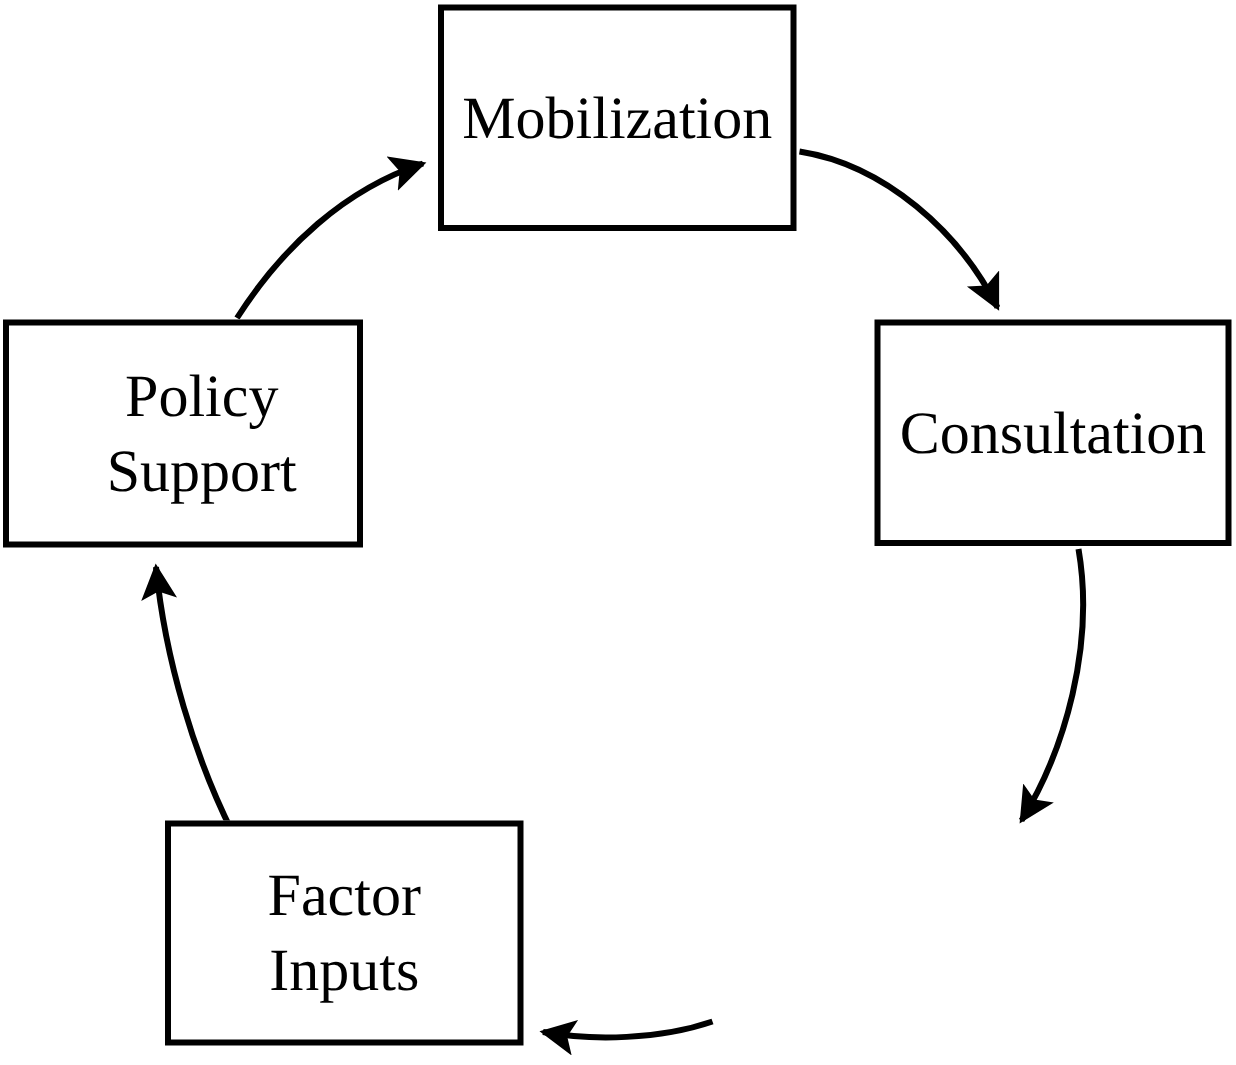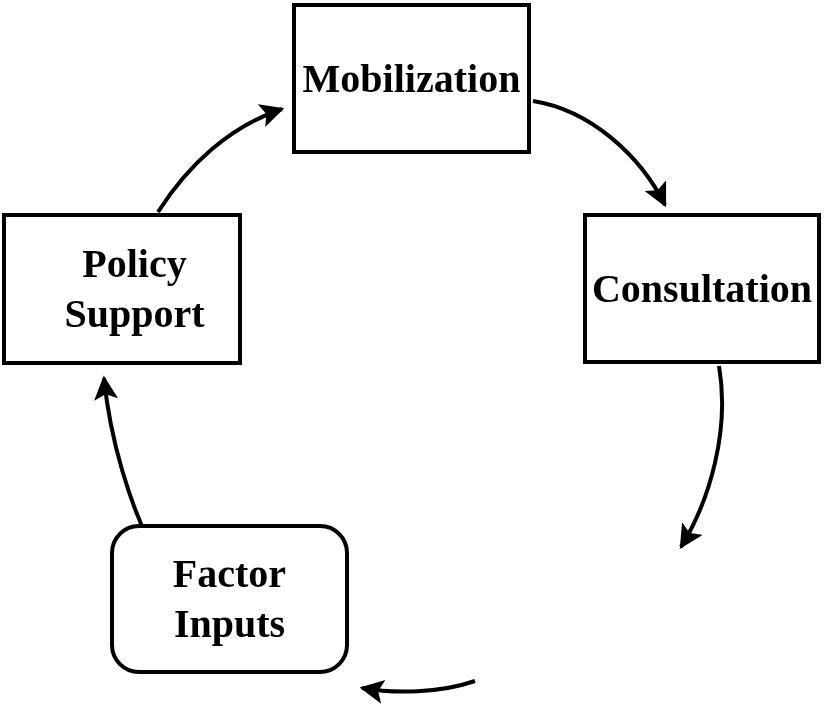--- a/index.html
+++ b/index.html
@@ -13,21 +13,20 @@
     height: 710px;
     font-family: "Liberation Serif", "DejaVu Serif", serif;
     -webkit-font-smoothing: antialiased;
   }
   #diagram-root {
     position: relative;
     width: 824px;
     height: 710px;
     overflow: hidden;
     background: #ffffff;
-    font-weight: bold;
   }
   #diagram-svg {
     position: absolute;
     top: 0;
     left: 0;
     width: 824px;
     height: 710px;
     display: block;
   }
   .node-box {
@@ -76,21 +75,21 @@
 
   <div class="node-box" style="left:292px; top:3px; width:239px; height:151px;">
     <span class="node-label">Mobilization</span>
   </div>
 
   <div class="node-box" style="left:583px; top:213px; width:238px; height:151px;">
     <span class="node-label">Consultation</span>
   </div>
 
 
-  <div class="node-box" style="left:110px; top:524px; width:239px; height:150px;border-radius:29px;">
+  <div class="node-box" style="left:110px; top:547px; width:239px; height:150px;">
     <span class="node-label">Factor
 Inputs</span>
   </div>
 
   <div class="node-box" style="left:2px; top:213px; width:240px; height:152px;padding-left:25px;">
     <span class="node-label">Policy
 Support</span>
   </div>
 
 </div>

